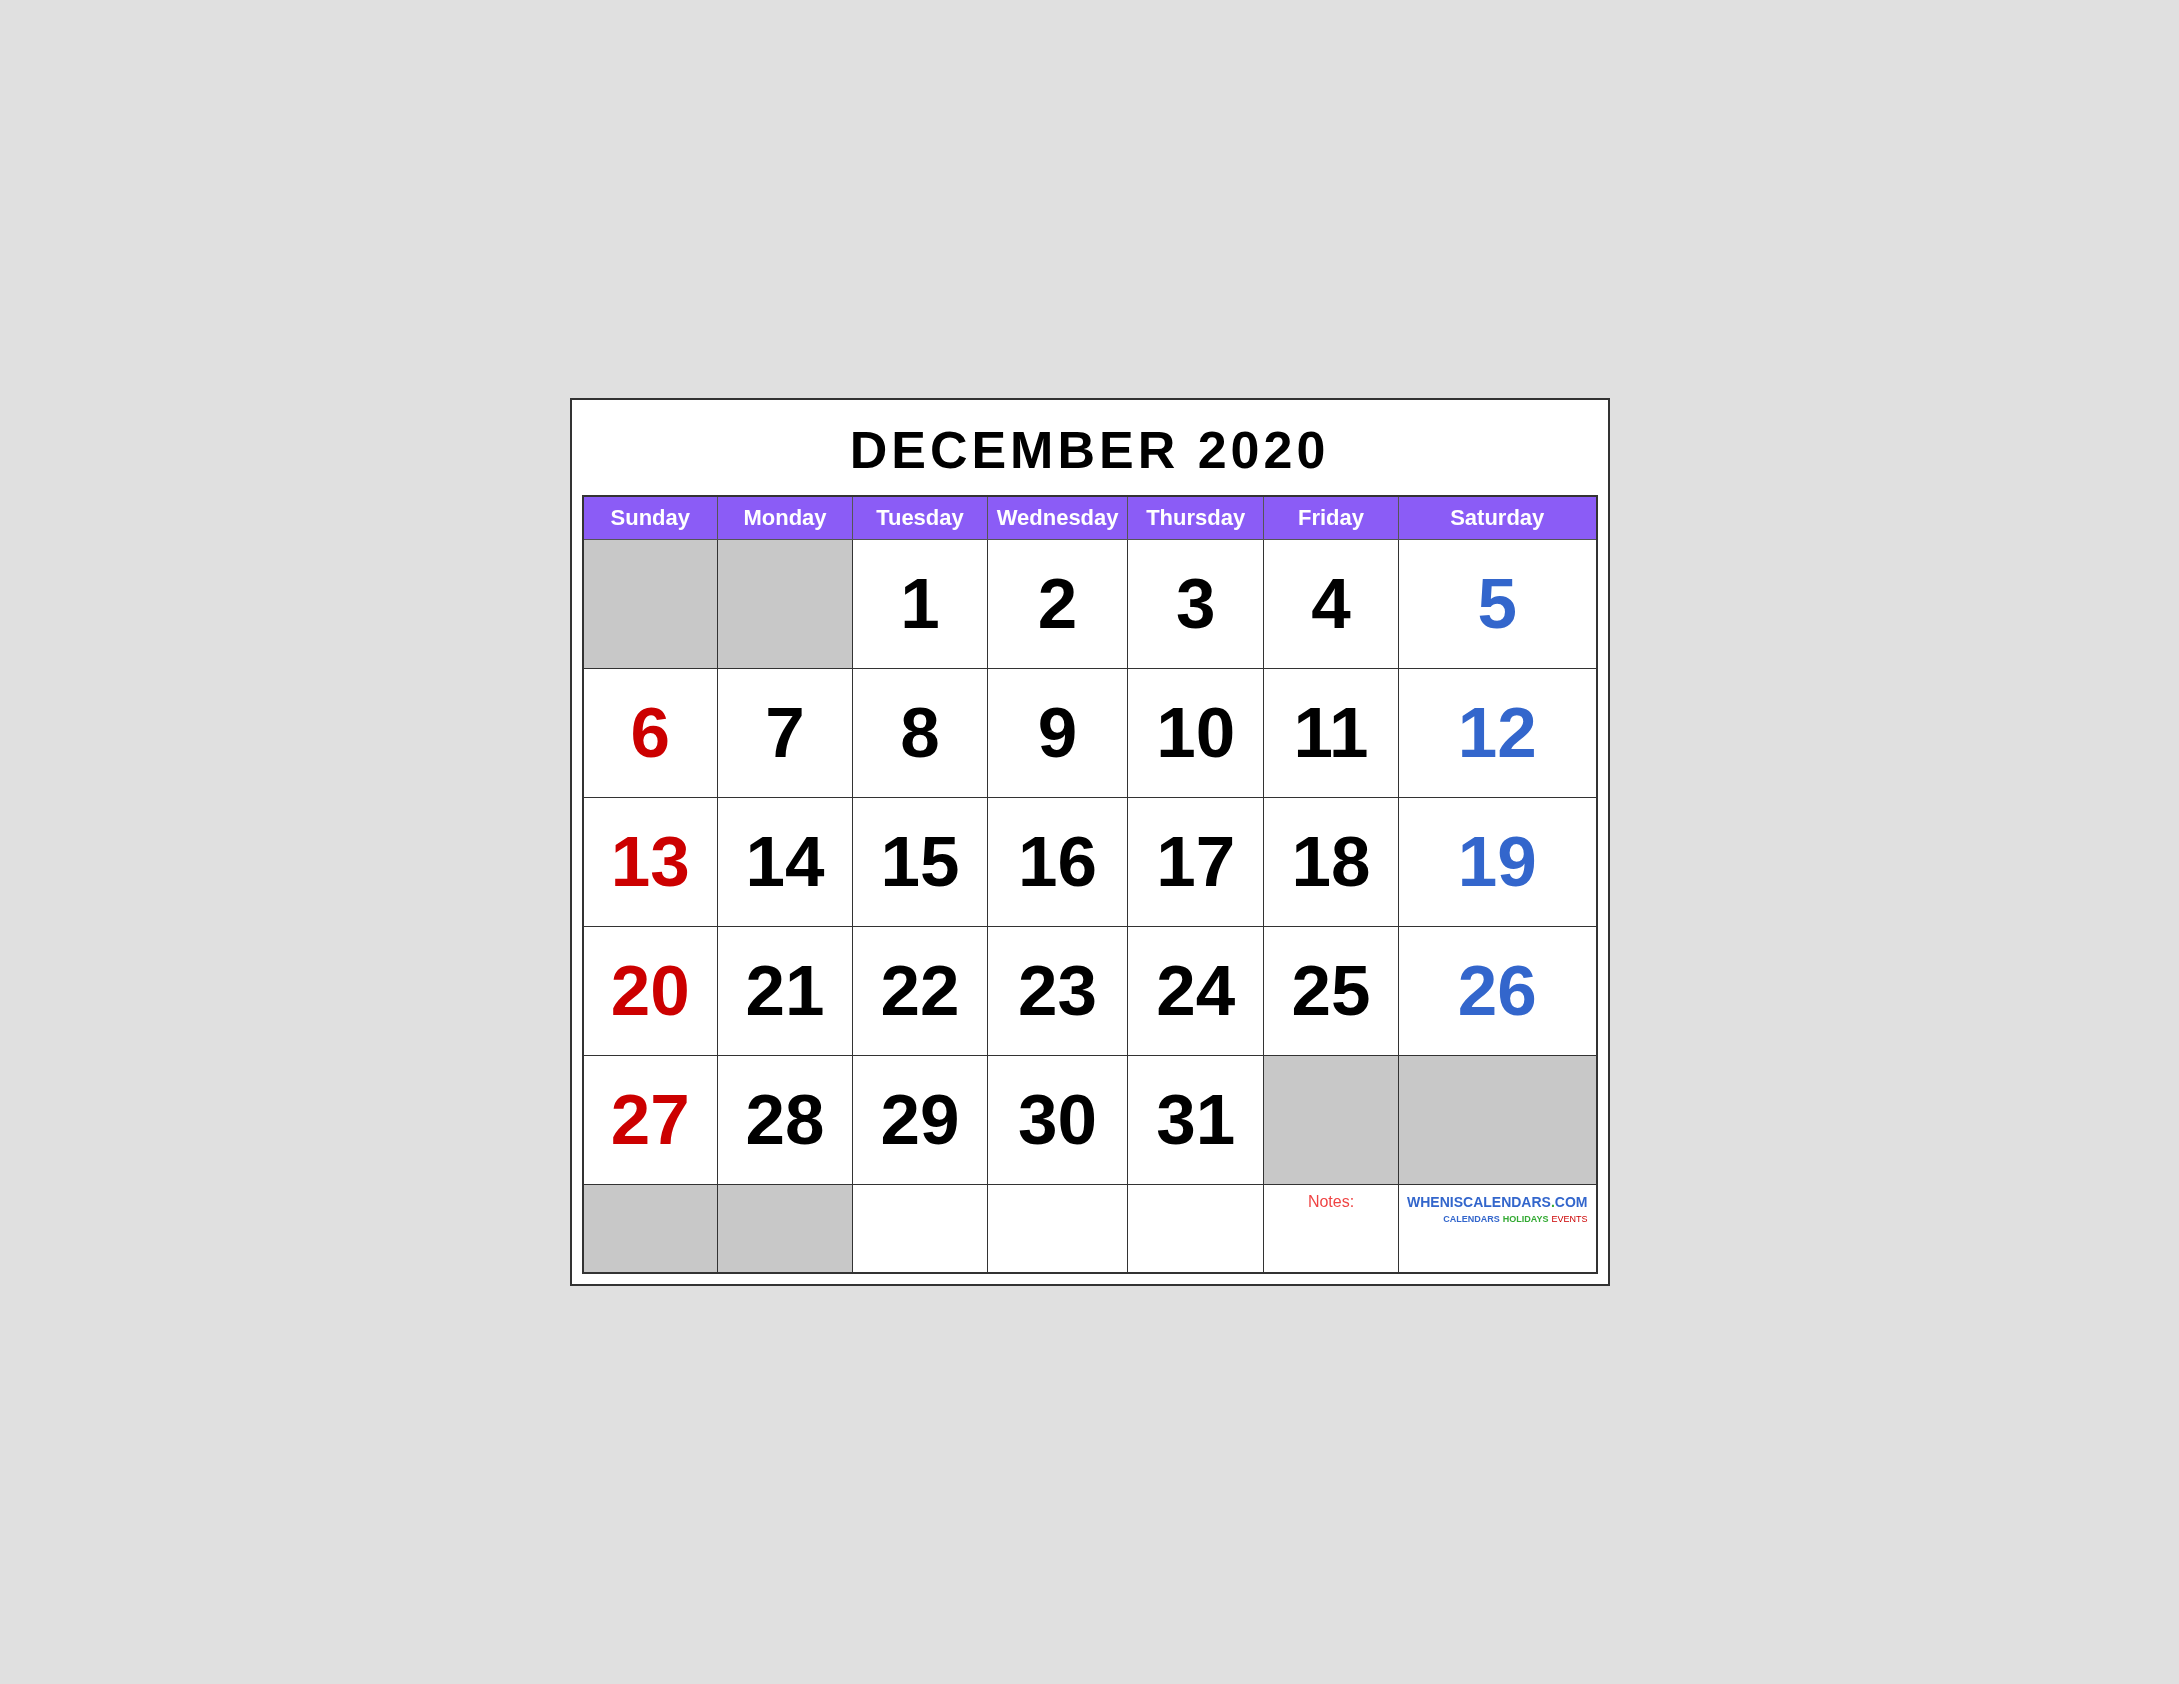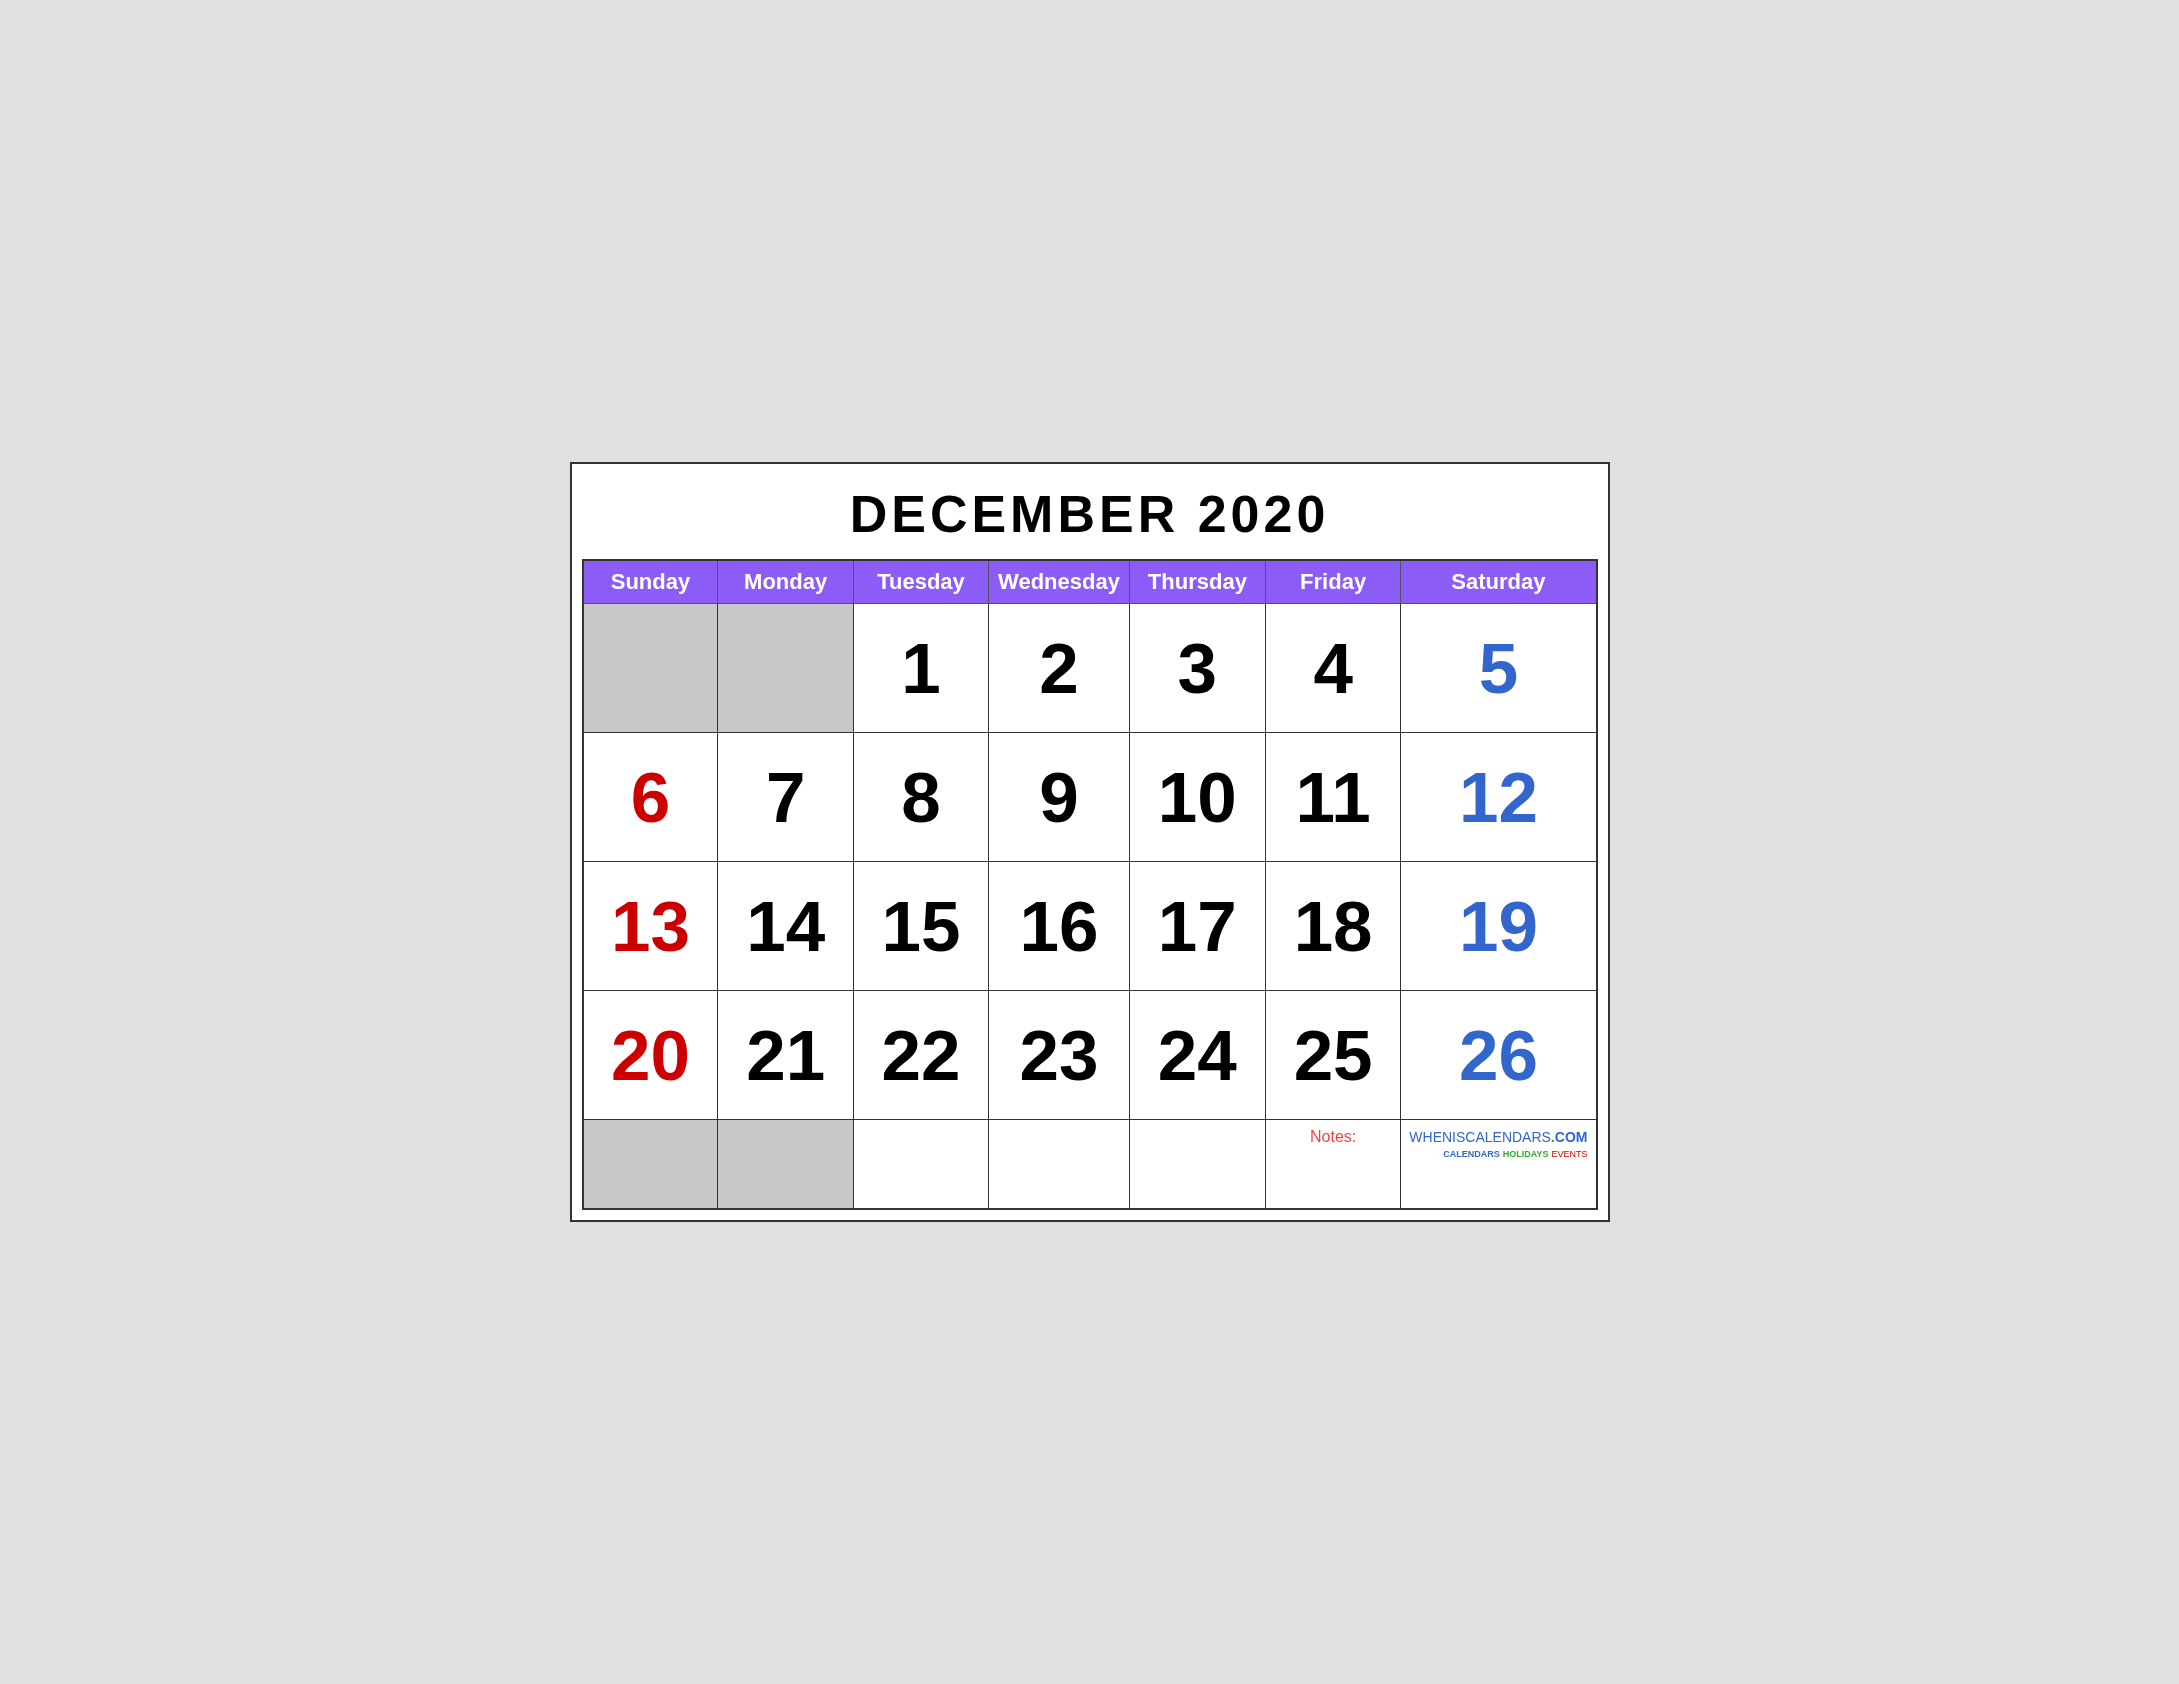--- a/index.html
+++ b/index.html
@@ -200,29 +200,48 @@
           <td>
             <span class="day-num black">24</span>
           </td>
           <td>
             <span class="day-num black">25</span>
           </td>
           <td>
             <span class="day-num blue">26</span>
           </td>
         </tr>
+        <tr>
+          <td>
+            <span class="day-num red">27</span>
+          </td>
+          <td>
+            <span class="day-num black">28</span>
+          </td>
+          <td>
+            <span class="day-num black">29</span>
+          </td>
+          <td>
+            <span class="day-num black">30</span>
+          </td>
+          <td>
+            <span class="day-num black">31</span>
+          </td>
+          <td class="gray-cell"></td>
+          <td class="gray-cell"></td>
+        </tr>
         <tr class="notes-row">
           <td class="gray-cell"></td>
           <td class="gray-cell"></td>
           <td></td>
           <td></td>
           <td></td>
           <td class="notes-label">Notes:</td>
           <td class="website-badge">
-            <div><span style="color: rgb(51, 102, 204); font-weight: normal; font-size: 14px;">WHENISCALENDARS</span><span style="color: rgb(51, 170, 51); font-weight: bold; font-size: 14px;">.</span><span style="color: rgb(51, 102, 204); font-weight: bold; font-size: 14px;">COM</span></div>
+            <div><span style="color: rgb(51, 102, 204); font-weight: bold; font-size: 14px;">WHENISCALENDARS</span><span style="color: rgb(51, 170, 51); font-weight: bold; font-size: 14px;">.</span><span style="color: rgb(51, 102, 204); font-weight: bold; font-size: 14px;">COM</span></div>
             <div style="font-size: 9px; display: flex; justify-content: flex-end; gap: 3px; margin-top: 3px;">
               <span style="color: rgb(51, 102, 204); font-weight: bold;">CALENDARS</span>
               <span style="color: rgb(51, 170, 51); font-weight: bold;">HOLIDAYS</span>
               <span style="color: rgb(204, 0, 0); font-weight: normal;">EVENTS</span>
             </div>
           </td>
         </tr>
       </tbody>
   </table>
 </div>

